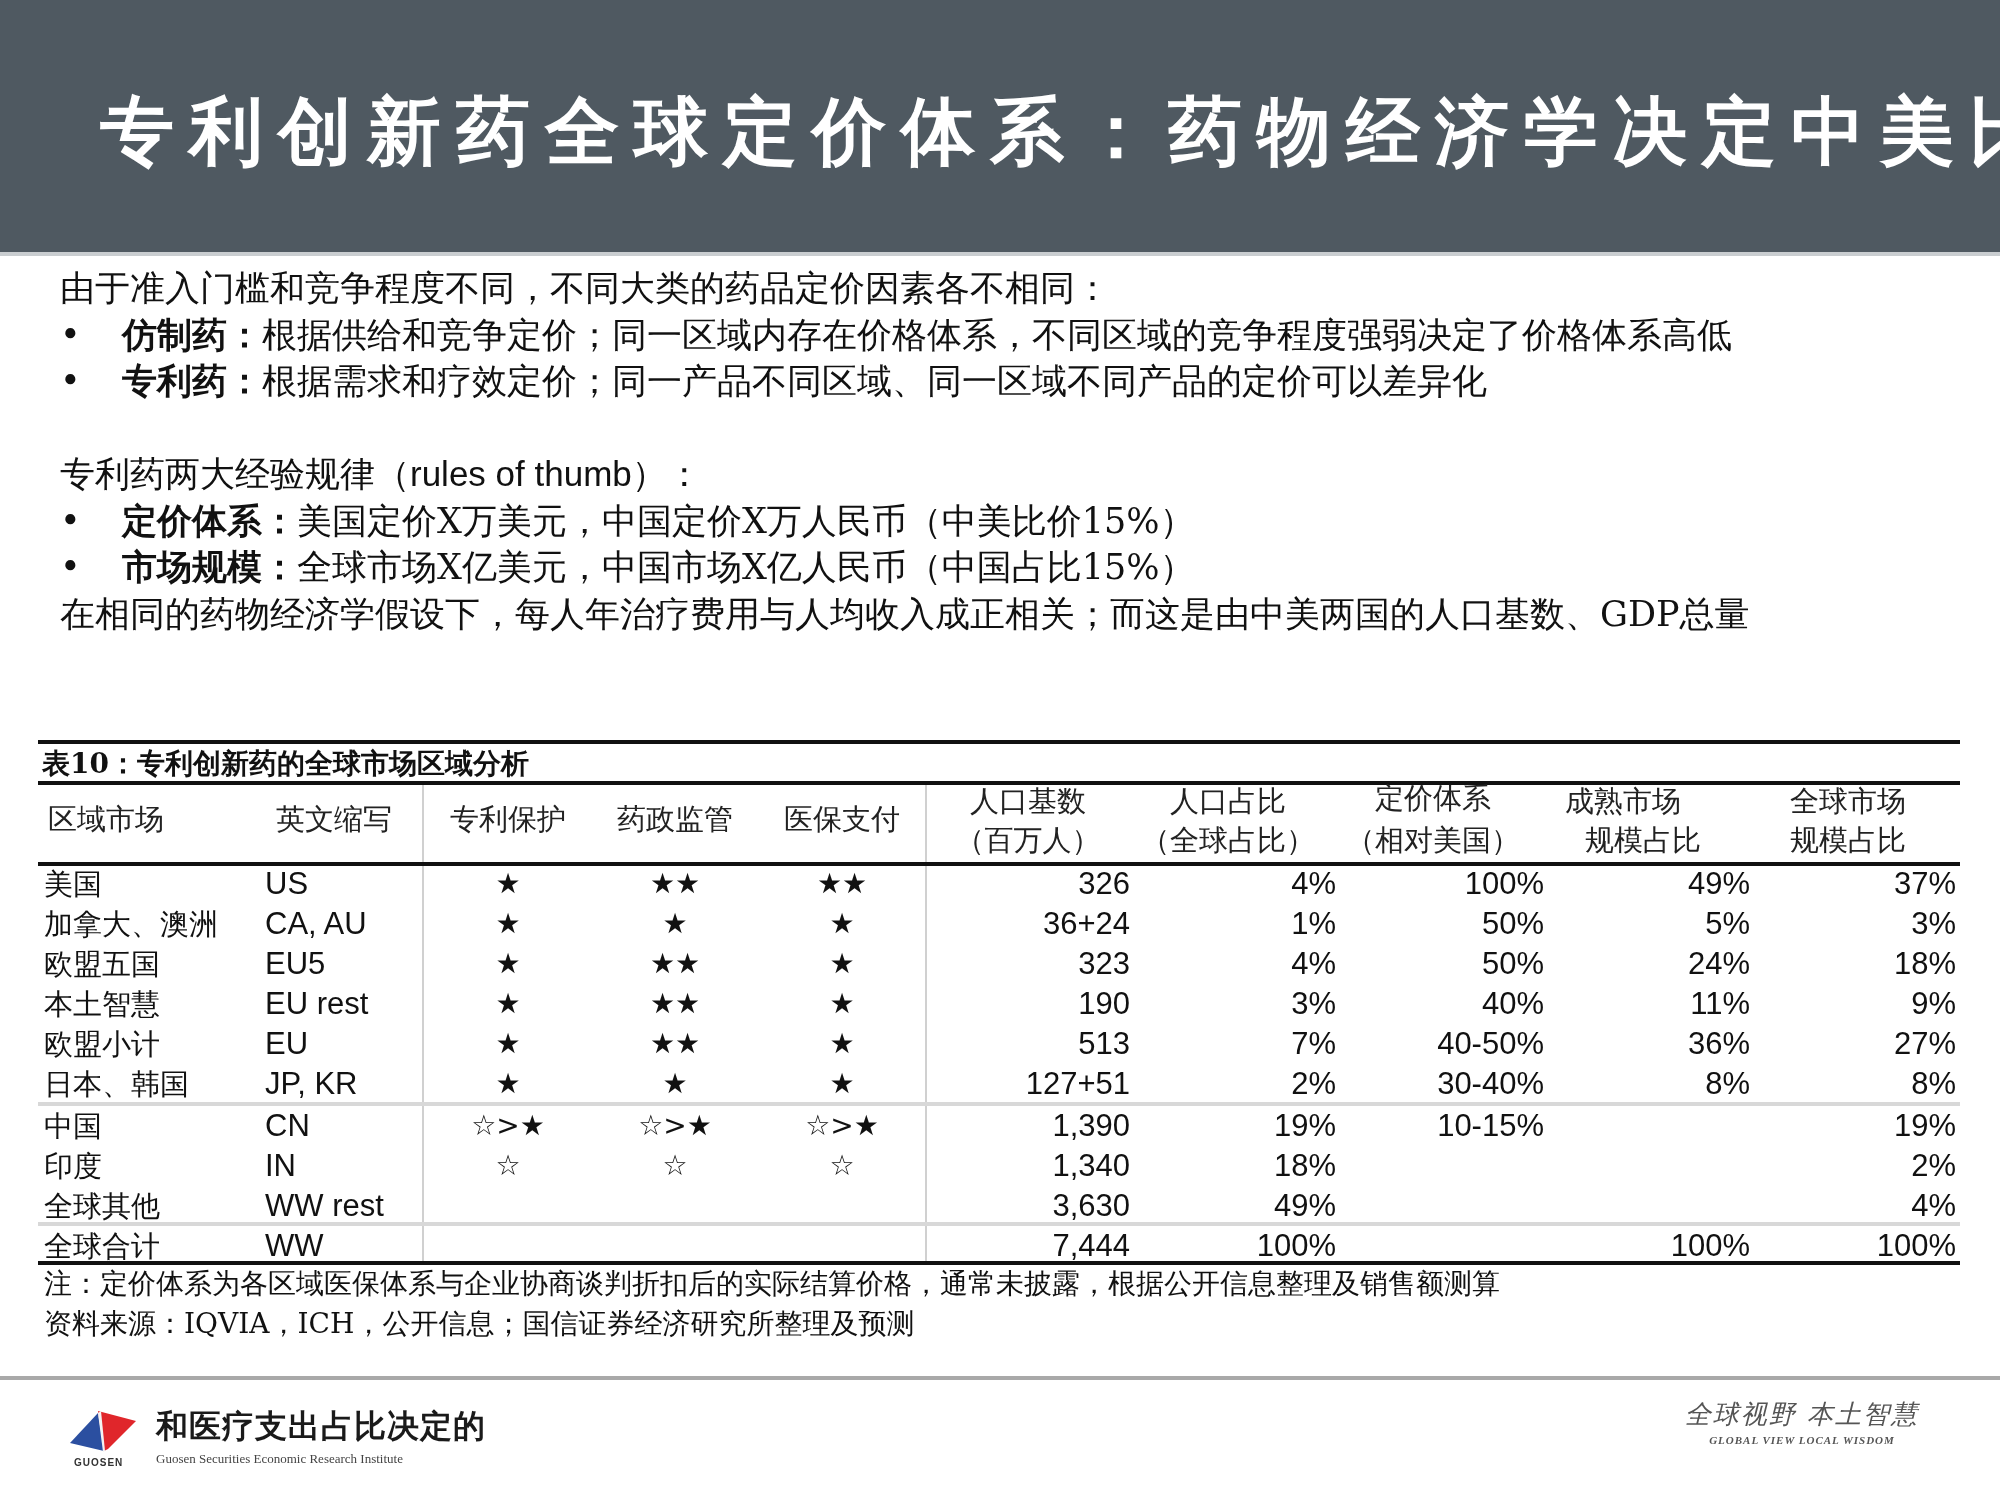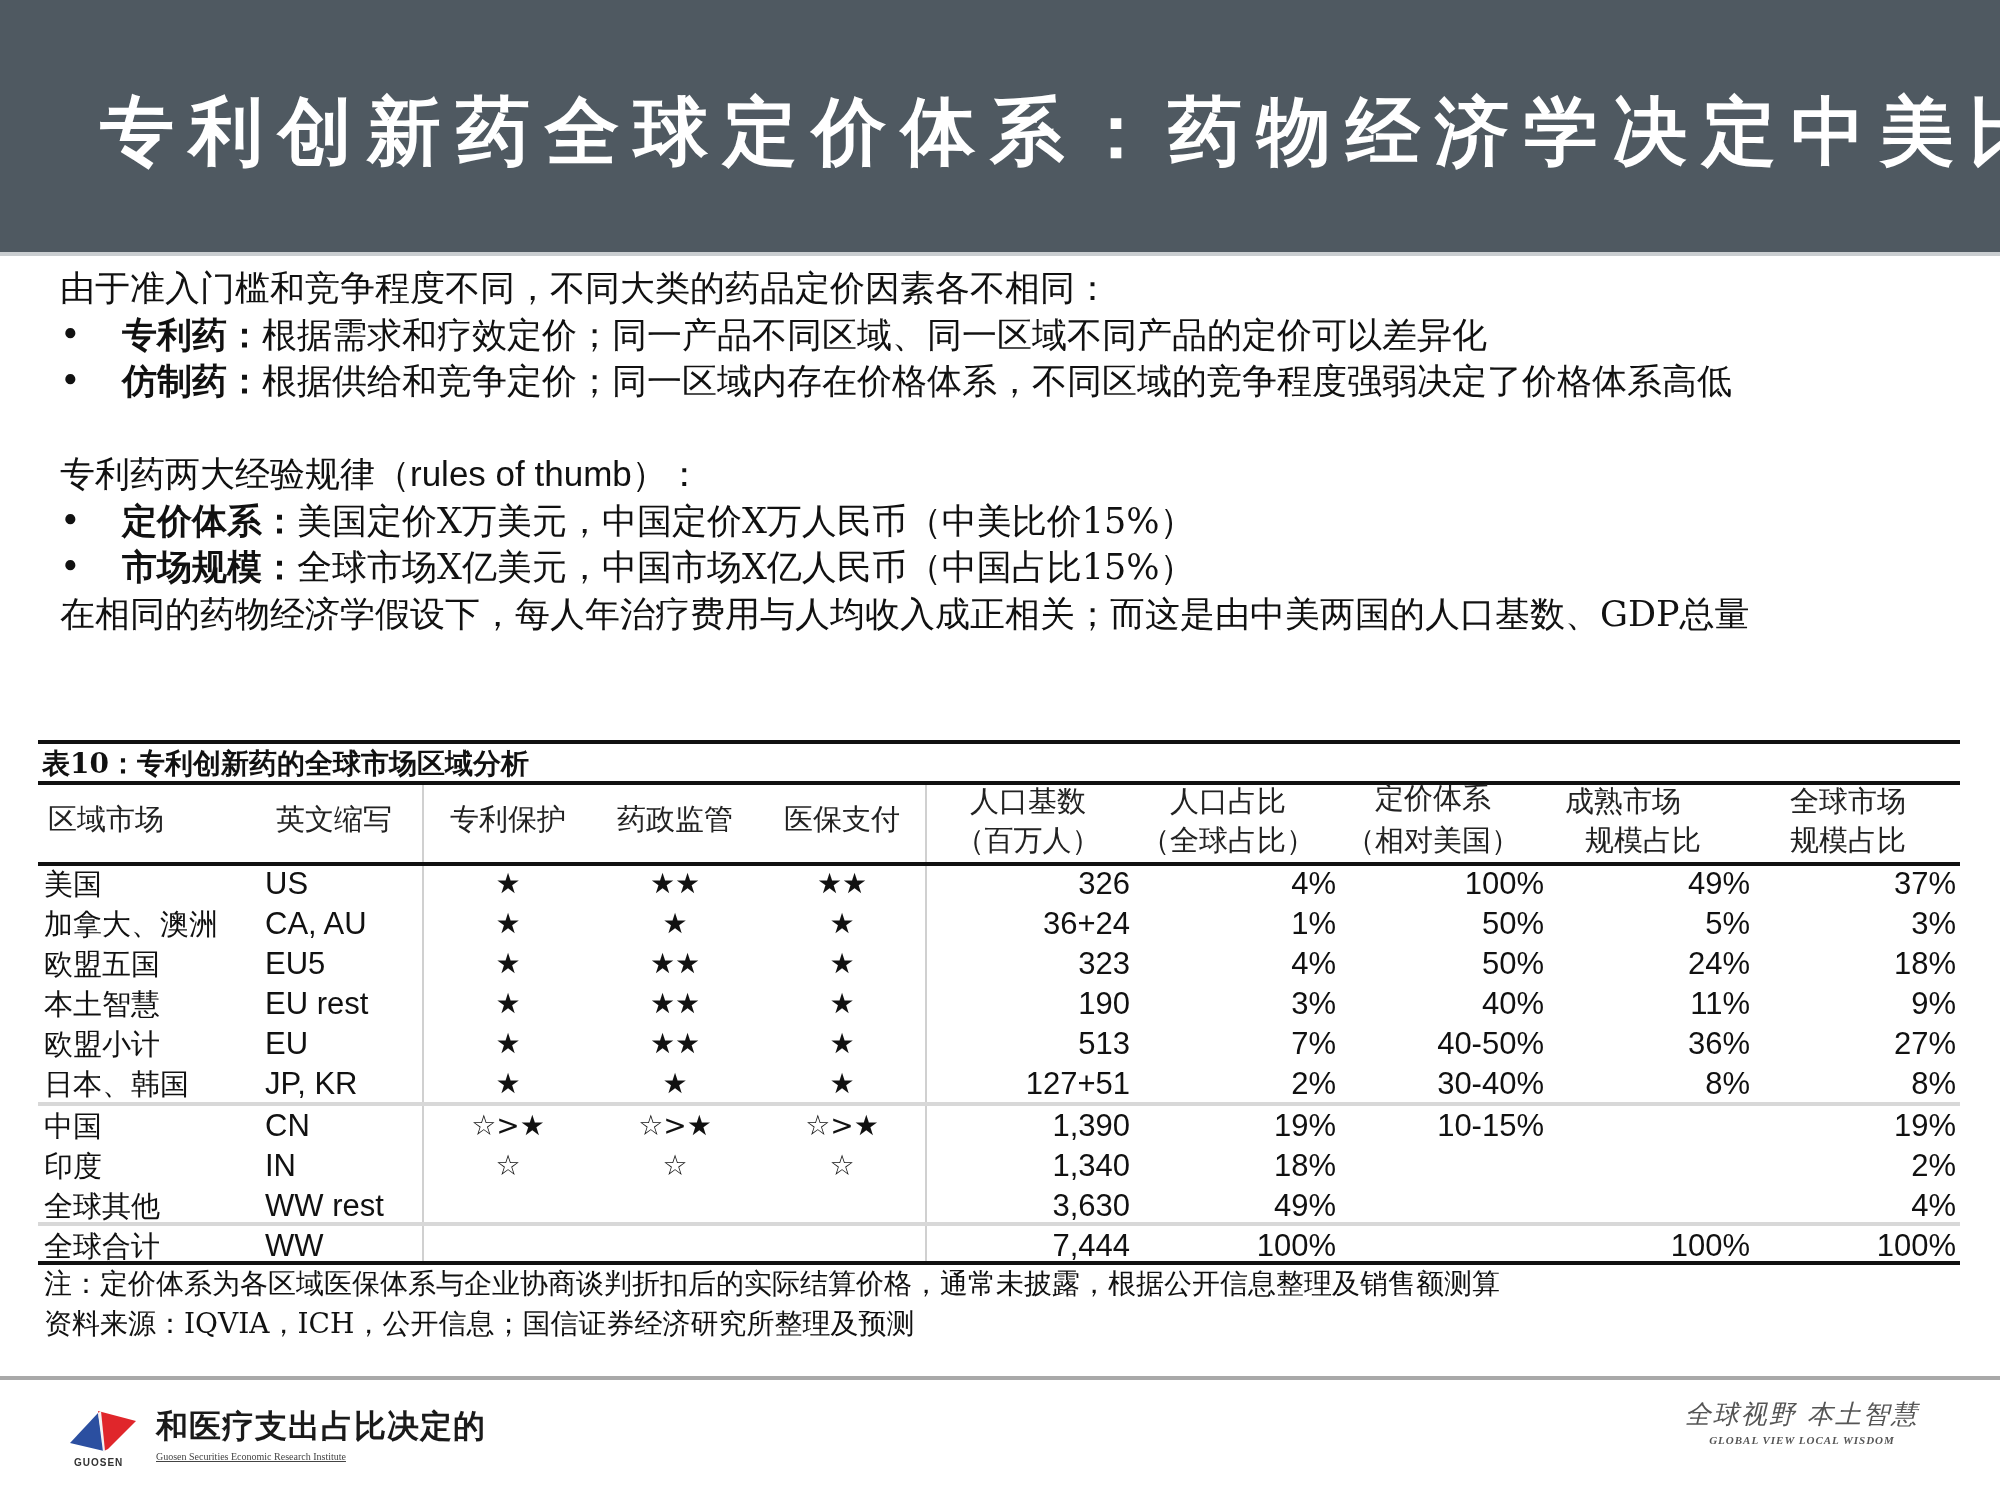--- a/index.html
+++ b/index.html
@@ -30,42 +30,42 @@
   .cell.abbr { font-family: "Liberation Sans", sans-serif; font-size: 31px; }
   .cell.star { text-align: center; font-family: "DejaVu Sans", sans-serif; font-size: 28px; }
 
   .source { position: absolute; left: 44px; top: 1264px; font-size: 28px; line-height: 40px; white-space: nowrap; }
   .footer-line { position: absolute; left: 0; top: 1376px; width: 2000px; height: 4px; background: #a9a9a9; }
   .logo { position: absolute; left: 68px; top: 1405px; width: 420px; height: 80px; }
   .logo-mark { position: absolute; left: 0; top: 0; width: 70px; height: 50px; }
   .logo-sub { position: absolute; left: 6px; top: 52px; font-family: "Liberation Sans", sans-serif; font-size: 10px;
               font-weight: bold; color: #333; letter-spacing: 1px; }
   .logo-cn { position: absolute; left: 88px; top: 0; font-size: 32px; font-weight: bold; color: #1a1a1a; white-space: nowrap; letter-spacing: 1px; }
-  .logo-en { position: absolute; left: 88px; top: 46px; font-size: 10px; color: #444; white-space: nowrap;
-             font-family: "Liberation Serif", serif; text-decoration: underline; }
+  .logo-en { position: absolute; left: 88px; top: 46px; font-size: 13px; color: #444; white-space: nowrap;
+             font-family: "Liberation Serif", serif; }
   .slogan { position: absolute; left: 1682px; top: 1397px; width: 240px; text-align: center; color: #555; }
   .slogan-cn { font-size: 26px; letter-spacing: 2px; white-space: nowrap; font-style: italic; }
   .slogan-en { font-size: 11px; font-weight: bold; letter-spacing: 1px; white-space: nowrap; font-style: italic;
                font-family: "Liberation Serif", serif; margin-top: 2px; }
 </style>
 </head>
 <body>
 
 <div class="header">
   <div class="title">专利创新药全球定价体系：药物经济学决定中美比价</div>
 </div>
 <div class="header-shadow"></div>
 
 <div class="body-text">
   <div class="line">由于准入门槛和竞争程度不同，不同大类的药品定价因素各不相同：</div>
   <div class="bullet-line">
+    <span class="bullet-dot">•</span><span class="bold">仿制药：</span><span>根据供给和竞争定价；同一区域内存在价格体系，不同区域的竞争程度强弱决定了价格体系高低</span>
+  </div>
+  <div class="bullet-line">
     <span class="bullet-dot">•</span><span class="bold">专利药：</span><span>根据需求和疗效定价；同一产品不同区域、同一区域不同产品的定价可以差异化</span>
-  </div>
-  <div class="bullet-line">
-    <span class="bullet-dot">•</span><span class="bold">仿制药：</span><span>根据供给和竞争定价；同一区域内存在价格体系，不同区域的竞争程度强弱决定了价格体系高低</span>
   </div>
   <div class="blank"></div>
   <div class="line">
     <span>专利药两大经验规律（</span><span class="sans">rules of thumb</span><span>）：</span>
   </div>
   <div class="bullet-line">
     <span class="bullet-dot">•</span><span class="bold">定价体系：</span><span>美国定价X万美元，中国定价X万人民币（中美比价15%）</span>
   </div>
   <div class="bullet-line">
     <span class="bullet-dot">•</span><span class="bold">市场规模：</span><span>全球市场X亿美元，中国市场X亿人民币（中国占比15%）</span>

